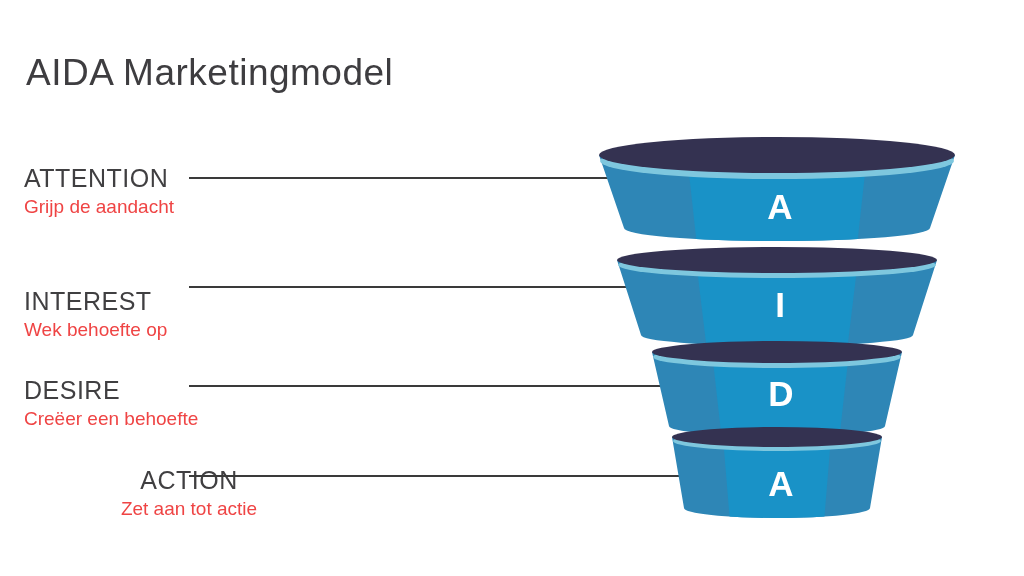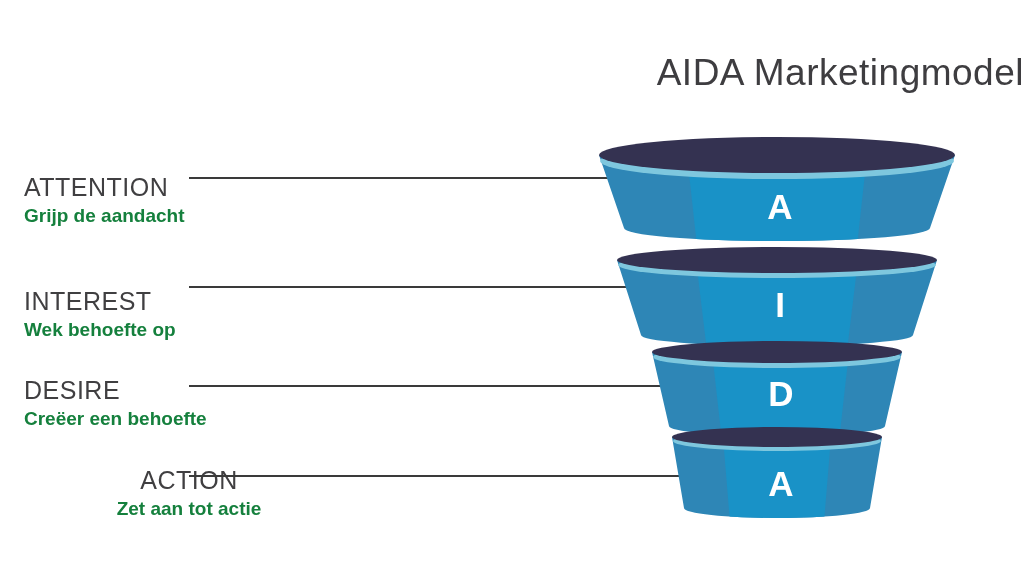--- a/index.html
+++ b/index.html
@@ -16,21 +16,21 @@
     width: 1024px;
     height: 576px;
     background: #ffffff;
   }
   .title {
     position: absolute;
     top: 54px;
     left: 0;
     width: 100%;
     padding-left: 26px; 
-    text-align: right;
+    text-align: left;
     font-size: 37px;
     font-weight: 400;
     letter-spacing: 0.5px;
     color: #3e3d40;
     line-height: 1;
   }
   .stage-label {
     position: absolute;
     left: 24px;
     width: 330px;
@@ -38,26 +38,26 @@
   }
   .stage-label h2 {
     font-size: 25px;
     font-weight: 400;
     letter-spacing: 0.5px;
     line-height: 1.1;
     color: #403f41;
   }
   .stage-label p {
     font-size: 19px;
-    font-weight: 700;
+    font-weight: 400;
     line-height: 1.25;
     margin-top: 2px;
-    color: #15803d;
+    color: #ef4444;
   }
-  .stage-1 { top: 174px; }
+  .stage-1 { top: 165px; }
   .stage-2 { top: 288px; }
   .stage-3 { top: 377px; }
   .stage-4 { top: 467px; text-align: center; }
   svg.funnel {
     position: absolute;
     inset: 0;
     width: 1024px;
     height: 576px;
     display: block;
   }

